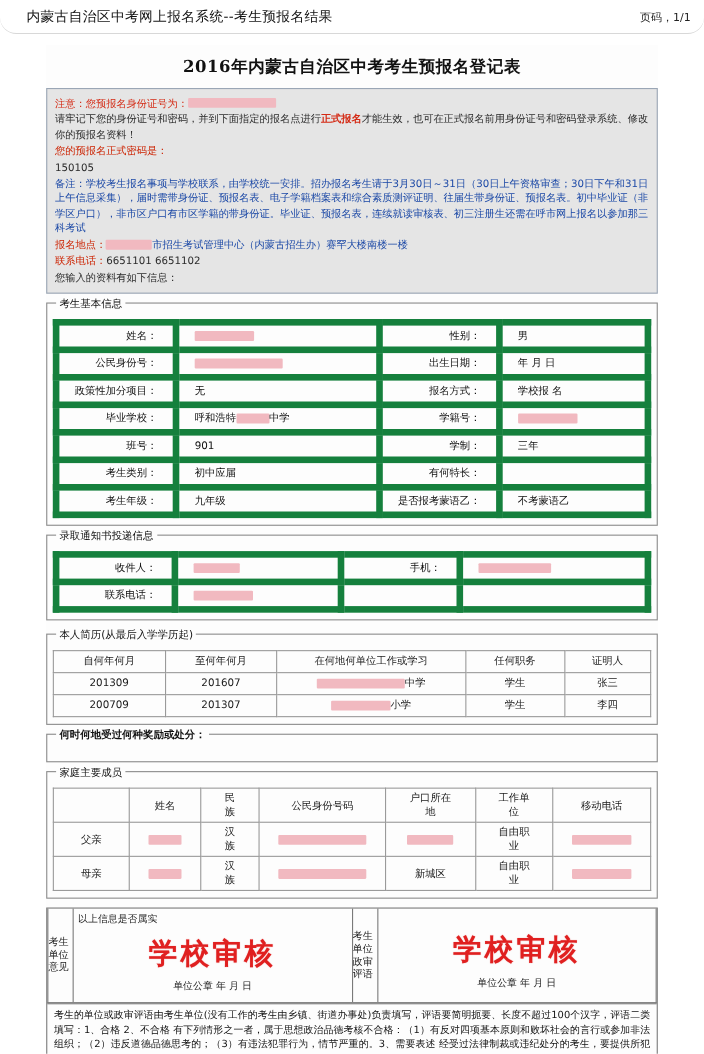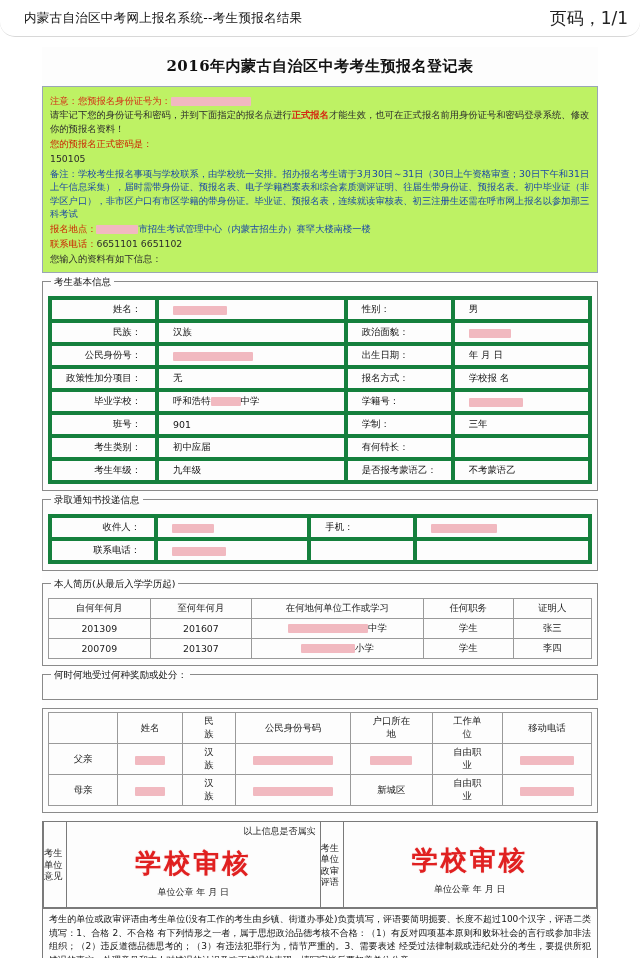--- a/index.html
+++ b/index.html
@@ -19,21 +19,21 @@
     display: flex;
     align-items: center;
     justify-content: space-between;
     padding: 7px 12px 6px 24px;
     font-size: 12.5px;
     color: #111;
     border-bottom: 1px solid #d8d8d8;
     border-radius: 15px;
   }
   .page-header .title { font-weight: normal; letter-spacing: .3px; }
-  .page-header .pageno { font-size: 17px; color: #222; margin-left: 27px; }
+  .page-header .pageno { font-size: 10px; color: #222; margin-left: 27px; }
 
   .doc-wrap {
     position: relative;
     padding: 10px 0 0 0;
     background: #fff;
   }
   .doc {
     width: 556px;
     margin: 0 auto;
     background: #fdfdfd;
@@ -43,21 +43,21 @@
     text-align: center;
     font-size: 15px;
     font-weight: bold;
     color: #111;
     padding: 10px 0 10px 0;
     letter-spacing: .5px;
     font-family: "DejaVu Serif", "Liberation Serif", serif;
   }
   .notice {
     border: 1px solid #9aa6b5;
-    background: #bef264;
+    background: #e5e5e5;
     padding: 5px 7px;
     line-height: 1.45;
     font-size: 9.3px;
     color: #2b2b2b;
   }
   .notice .warn { color: #d42a14; }
   .notice .strong-red { color: #d42a14; font-weight: bold; }
   .notice .blue { color: #1b48a6; }
   .notice .label-red { color: #cc2200; }
   .notice p { margin: 1.5px 0; }
@@ -96,33 +96,33 @@
     padding: 0 3px;
     font-size: 9.5px;
     color: #111;
   }
   table.grid {
     width: 100%;
     border-collapse: collapse;
     font-size: 9.4px;
   }
   table.grid td {
-    border: 4px solid #15803d;
+    border: 6px solid #15803d;
     padding: 2px 14px;
     height: 15px;
     color: #111;
   }
   td.lbl {
     text-align: right;
     width: 74px;
     white-space: nowrap;
     color: #111;
   }
   td.val { text-align: left; }
-  td.lbl2 { width: 74px; white-space: nowrap; }
+  td.lbl2 { text-align: right; width: 74px; white-space: nowrap; }
 
   table.nogrid {
     width: 100%;
     border-collapse: collapse;
     font-size: 9.4px;
   }
   table.nogrid td {
     border: 1px solid #9a9a9a;
     padding: 2px 17px;
     height: 15px;
@@ -149,21 +149,21 @@
   }
   .review-cell {
     flex: 1;
     position: relative;
     padding: 3px 4px 4px 4px;
     border-right: 1px solid #7a7a7a;
     min-height: 78px;
   }
   .review-cell:last-child { border-right: none; }
   .rc-top {
-    text-align: right;
+    text-align: left;
     font-size: 9px;
     color: #222;
   }
   .stamp {
     text-align: center;
     color: #e02020;
     font-weight: bold;
     font-family: "DejaVu Serif", "Liberation Serif", serif;
     font-size: 26px;
     letter-spacing: 3px;
@@ -233,26 +233,20 @@
       <div class="sub-wrap">
         <table class="grid">
           <tbody>
               <tr>
             <td class="lbl">姓名：</td>
             <td class="val"><span class="redact w54"></span></td>
             <td class="lbl2">性别：</td>
             <td class="val">男</td>
           </tr>
           <tr>
-            <td class="lbl">民族：</td>
-            <td class="val">汉族</td>
-            <td class="lbl2">政治面貌：</td>
-            <td class="val"><span class="redact w42"></span></td>
-          </tr>
-          <tr>
             <td class="lbl">公民身份号：</td>
             <td class="val"><span class="redact w80"></span></td>
             <td class="lbl2">出生日期：</td>
             <td class="val">年  月  日</td>
           </tr>
           <tr>
             <td class="lbl">政策性加分项目：</td>
             <td class="val">无</td>
             <td class="lbl2">报名方式：</td>
             <td class="val">学校报  名</td>
@@ -336,27 +330,30 @@
             <td>201307</td>
             <td><span class="redact w54"></span>小学</td>
             <td>学生</td>
             <td>李四</td>
           </tr>
         </tbody>
           </table>
       </div>
     </div>
 
-    <div class="fieldset" style="margin-top:8px;height:24px;">
+    <div class="fieldset" style="margin-top:8px;height:24px;font-weight:bold;">
       <div class="legend-row">
         <span>何时何地受过何种奖励或处分：</span>
       </div>
     </div>
 
     <div class="fieldset" style="margin-top:8px;">
+      <div class="legend-row">
+        <span>家庭主要成员</span>
+      </div>
       <div class="sub-wrap">
         <table class="nogrid">
           <tbody>
               <tr>
             <td style="width:34px"></td>
             <td>姓名</td>
             <td>民族</td>
             <td>公民身份号码</td>
             <td>户口所在地</td>
             <td>工作单位</td>

